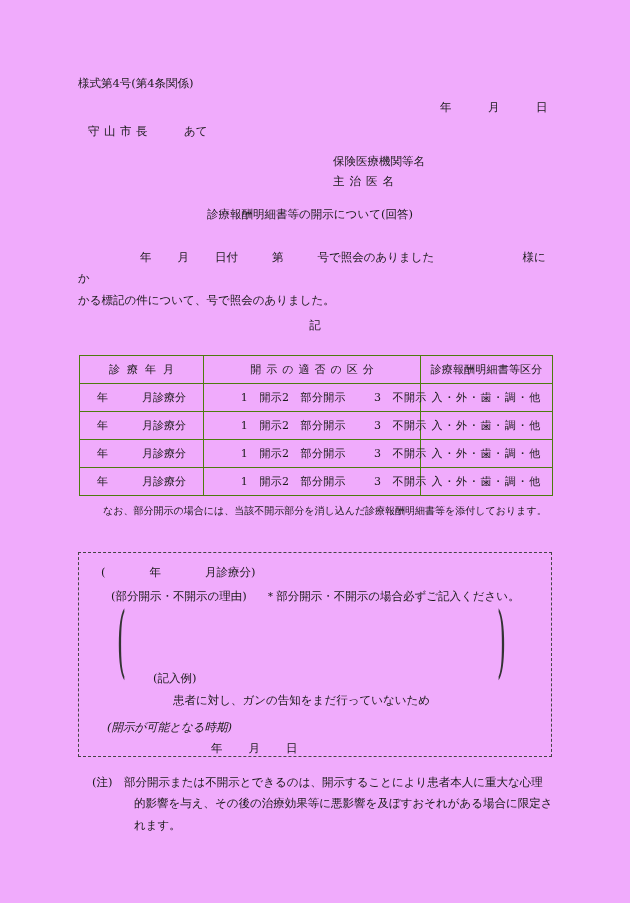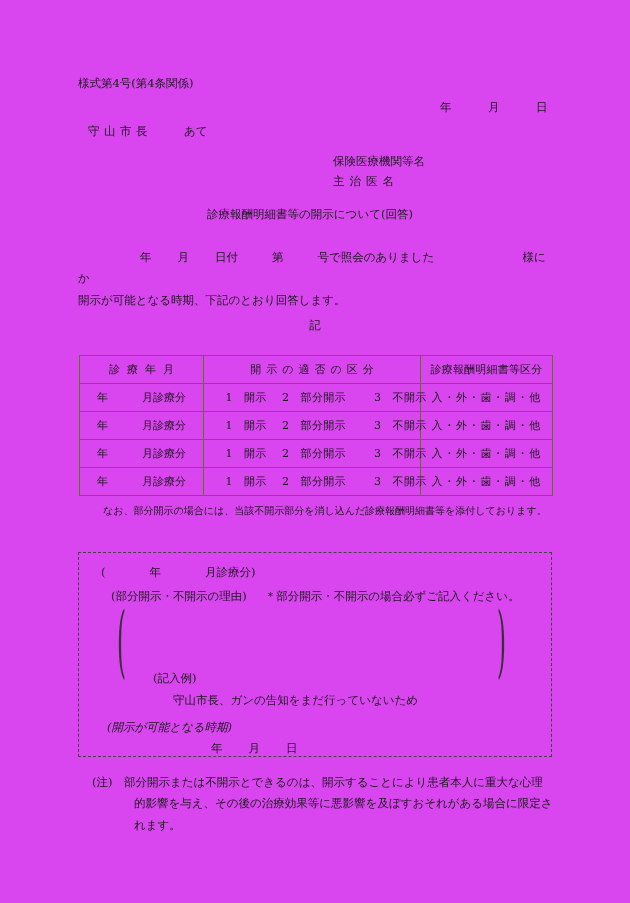--- a/index.html
+++ b/index.html
@@ -12,21 +12,21 @@
     height: 903px;
     position: relative;
     font-family: "DejaVu Serif", "Liberation Serif", serif;
     color: #1a1a1a;
     font-size: 11px;
     overflow: hidden;
   }
   .page {
     position: absolute;
     inset: 0;
-    background: #d946ef;
+    background: #f0abfc;
   }
 
   
   .abs { position: absolute; white-space: pre; line-height: 1.0; }
 
   .form-no      { left: 78px;  top: 78px;  font-size: 11.5px; }
   .date-line    { left: 440px; top: 102px; font-size: 11.5px; letter-spacing: 0.5px; }
   .addressee    { left: 88px;  top: 126px; font-size: 11.5px; }
   .addressee .sp { letter-spacing: 4.5px; }
   .addressee .ate { margin-left: 32px; letter-spacing: 0; }
@@ -77,21 +77,21 @@
   .col-c { width: 132px; }
 
   .th-a { letter-spacing: 7px; text-indent: 7px; }
   .th-b { letter-spacing: 5px; text-indent: 5px; }
   .th-c { letter-spacing: 0.2px; }
 
   .cell-a { text-align: right; padding-right: 8px; }
   .cell-a .yr { margin-right: 34px; }
   .cell-b { letter-spacing: 0.3px; }
   .cell-b .opt { display: inline-block; }
-  .cell-b .o1 { width: 72px; text-align: center; padding-left: 2px;}
+  .cell-b .o1 { width: 72px; text-align: right; padding-left: 2px;}
   .cell-b .o2 { width: 92px; text-align: left; }
   .cell-b .o3 { width: 50px; text-align: left; }
   .cell-c { letter-spacing: 1.2px; }
 
   
   .table-note {
     position: absolute;
     left: 93px;
     top: 502px;
     width: 476px;
@@ -161,21 +161,21 @@
   <div class="abs date-line">年　　　月　　　日</div>
 
   <div class="abs addressee"><span class="sp">守山市長</span><span class="ate">あて</span></div>
 
   <div class="abs inst-name">保険医療機関等名</div>
   <div class="abs doctor-name">主治医名</div>
 
   <div class="abs doc-title">診療報酬明細書等の開示について(回答)</div>
 
   <div class="body-para"><span class="gap-s"></span><span>年</span><span class="gap-m"></span><span>月</span><span class="gap-m"></span><span>日付</span><span class="gap-l"></span><span>第</span><span class="gap-l"></span><span>号で照会のありました</span><span class="gap-xl"></span><span>様にか</span>
-<span>開示が可能となる時期、下記のとおり回答します。</span></div>
+<span>かる標記の件について、号で照会のありました。</span></div>
 
   <div class="abs ki-mark">記</div>
 
   <table class="form-table">
     <colgroup>
       <col class="col-a">
         <col class="col-b">
         <col class="col-c">
     </colgroup>
     <tbody>
@@ -215,21 +215,21 @@
 
   <div class="reason-box">
     <div class="rb-line1"><span>(</span><span class="g1"></span><span>年</span><span class="g2"></span><span>月診療分)</span></div>
 
     <div class="rb-line2"><span>(部分開示・不開示の理由)</span><span class="g3"></span><span>＊部分開示・不開示の場合必ずご記入ください。</span></div>
 
     <div class="big-paren paren-l">(</div>
     <div class="big-paren paren-r">)</div>
 
     <div class="rb-example-label">(記入例)</div>
-    <div class="rb-example-text">守山市長、ガンの告知をまだ行っていないため</div>
+    <div class="rb-example-text">患者に対し、ガンの告知をまだ行っていないため</div>
 
     <div class="rb-timing-label">(開示が可能となる時期)</div>
     <div class="rb-timing-date"><span>年</span><span class="g"></span><span>月</span><span class="g"></span><span>日</span></div>
   </div>
 
   <div class="footnote"><span class="fn-body"><span>(注)</span><span>　部分開示または不開示とできるのは、開示することにより患者本人に重大な心理的影響を与え、その後の治療効果等に悪影響を及ぼすおそれがある場合に限定されます。</span></span></div>
 
 </div>
 
 </body></html>

